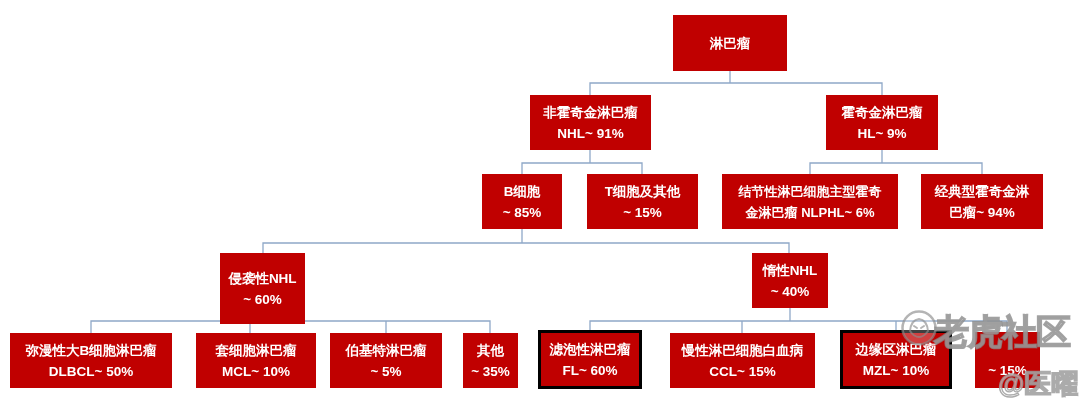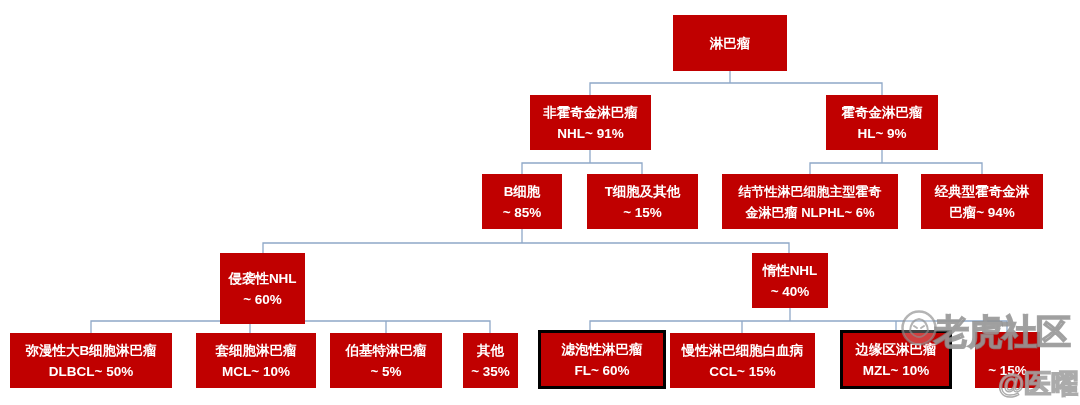--- a/index.html
+++ b/index.html
@@ -25,21 +25,21 @@
   .n-bcell     { left:482px; top:174px; width:80px;  height:55px; }
   .n-tcell     { left:587px; top:174px; width:111px; height:55px; }
   .n-nlphl     { left:722px; top:174px; width:176px; height:55px; font-size:13px; }
   .n-chl       { left:921px; top:174px; width:122px; height:55px; }
   .n-aggr      { left:220px; top:253px; width:85px;  height:71px; }
   .n-indo      { left:752px; top:253px; width:76px;  height:55px; }
   .n-dlbcl     { left:10px;  top:333px; width:162px; height:55px; }
   .n-mcl       { left:196px; top:333px; width:120px; height:55px; }
   .n-burkitt   { left:330px; top:333px; width:112px; height:55px; }
   .n-other     { left:463px; top:333px; width:55px;  height:55px; }
-  .n-fl        { left:538px; top:330px; width:128px; height:59px; }
+  .n-fl        { left:538px; top:330px; width:104px; height:59px; }
   .n-cll       { left:670px; top:333px; width:145px; height:55px; }
   .n-mzl       { left:840px; top:330px; width:112px; height:59px; }
   .n-last      { left:975px; top:332px; width:65px;  height:56px; }
   
   .watermark { position:absolute; z-index:2; }
   .wm-logo { left:899px; top:308px; width:40px; height:40px; }
   .wm-community {
     left:934px; top:309px; width:140px; height:48px;
     font-size:35px; font-weight:bold; letter-spacing:-1px;
     color:rgba(255,255,255,0.45);

